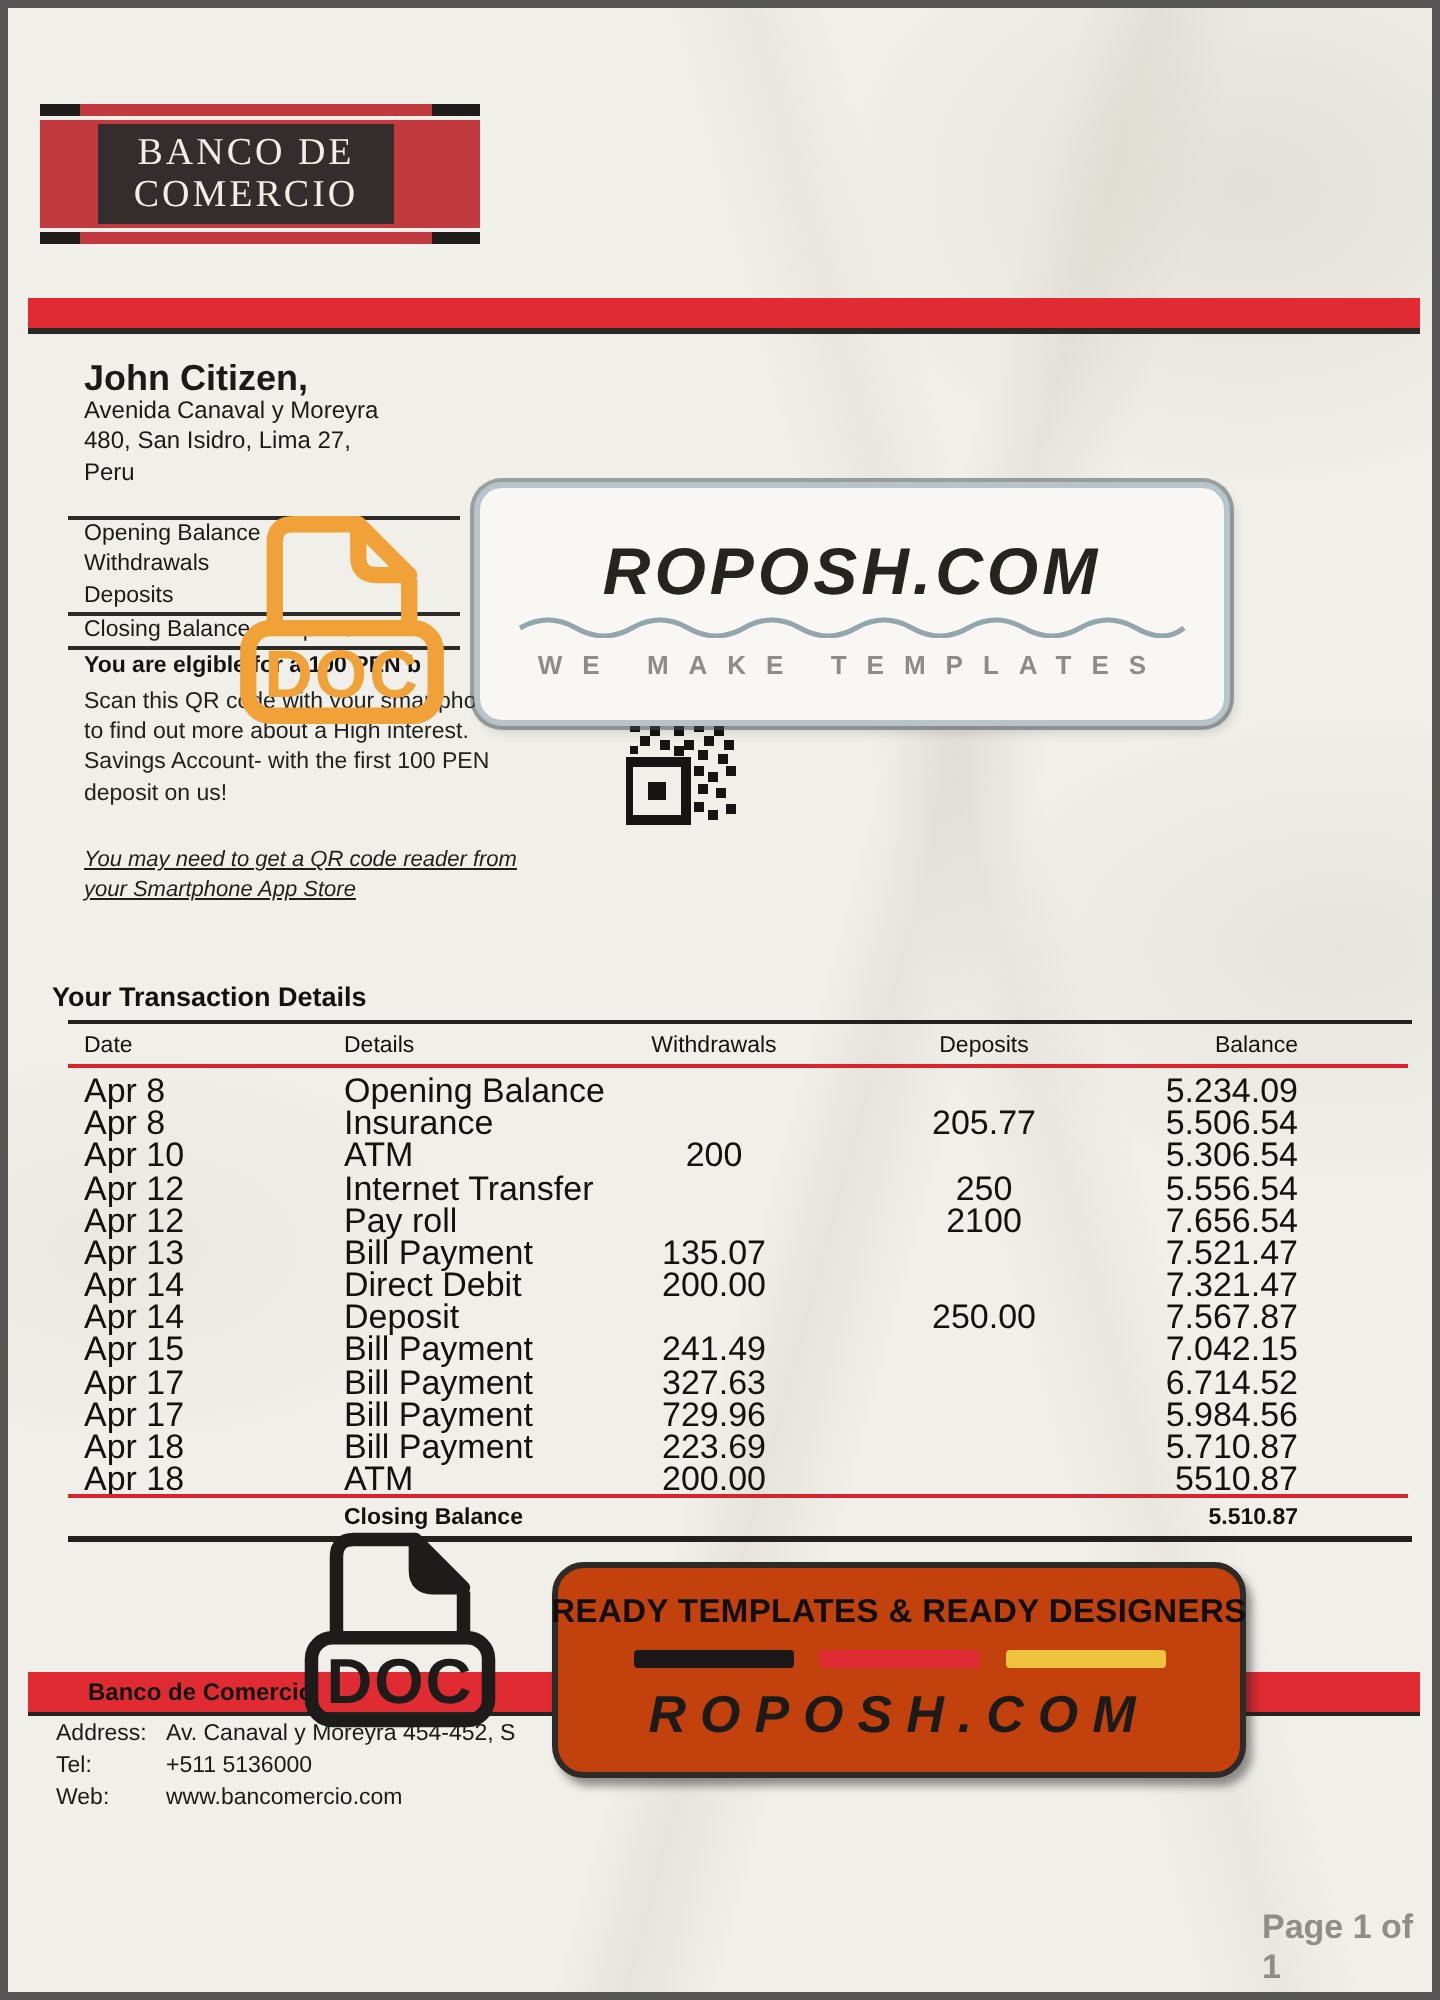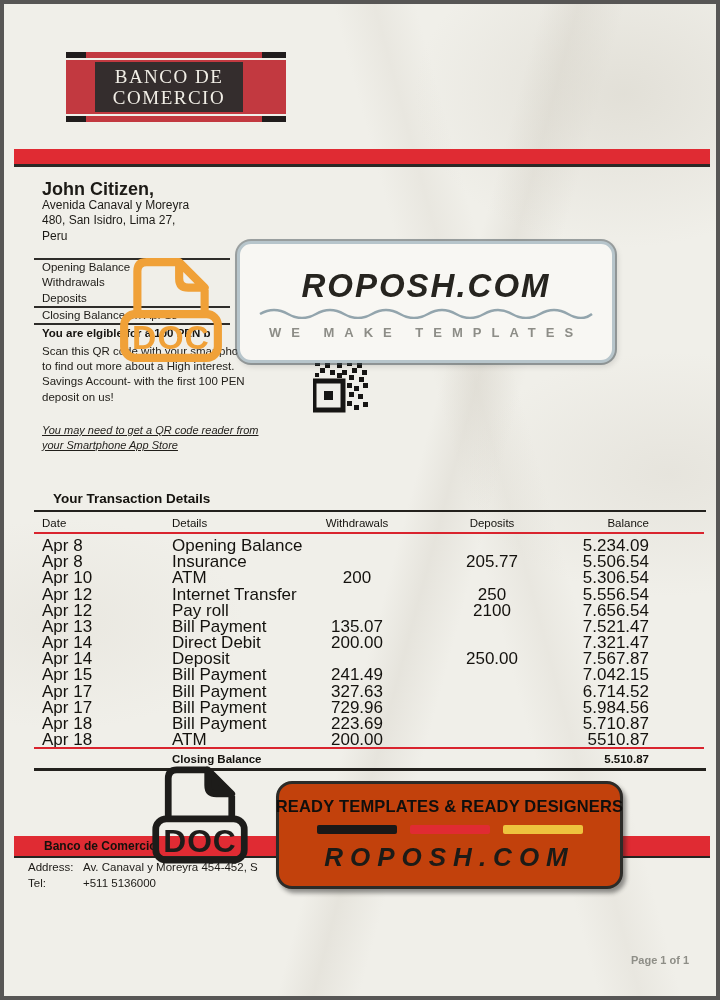--- a/index.html
+++ b/index.html
@@ -9,21 +9,21 @@
         background:#f0efe9;border:4px solid #575655;}
   .page::before{content:"";position:absolute;inset:0;z-index:1;pointer-events:none;background:
     radial-gradient(ellipse 300px 220px at 620px 90px, rgba(209,205,194,.45), transparent 70%),
     linear-gradient(105deg, transparent 520px, rgba(211,207,197,.35) 555px, transparent 600px),
     linear-gradient(255deg, transparent 290px, rgba(214,210,200,.28) 330px, transparent 370px),
     radial-gradient(ellipse 280px 170px at 665px 470px, rgba(212,208,198,.35), transparent 72%),
     radial-gradient(ellipse 240px 140px at 60px 620px, rgba(219,215,205,.3), transparent 75%);}
   .abs{position:absolute;}
 
   
-  .logo{left:16px;top:48px;width:220px;height:70px;z-index:5;margin-left:46px;}
+  .logo{left:16px;top:48px;width:220px;height:70px;z-index:5;}
   .logo-stripe{height:6px;background:linear-gradient(90deg,#201c1c 0 9%,#c23940 9% 89%,#201c1c 89%);}
   .logo-band{position:relative;height:54px;margin:2px 0;background:#c23940;}
   .logo-dark{position:absolute;left:29px;top:2px;width:148px;bottom:2px;background:#342d2d;
              display:flex;flex-direction:column;align-items:center;justify-content:center;}
   .logo-dark span{font-family:"Liberation Serif","DejaVu Serif",serif;font-size:19px;line-height:21px;
              letter-spacing:1.5px;color:#f1eee6;white-space:nowrap;}
 
   .red-bar-top{left:10px;width:696px;top:145px;height:15px;background:#e02b33;border-bottom:3px solid #2b2926;z-index:5;}
 
   
@@ -54,41 +54,41 @@
   .wm-bottom{left:272px;top:777px;width:347px;height:108px;z-index:30;box-sizing:border-box;
           background:#c2410c;border:3px solid #2c2b28;border-radius:16px;
           box-shadow:3px 4px 4px rgba(25,25,25,.45);
           display:flex;flex-direction:column;align-items:center;justify-content:center;}
   .wm-b-line1{font-size:16.5px;font-weight:800;color:#100f0d;letter-spacing:.2px;white-space:nowrap;}
   .wm-bars{display:flex;gap:13px;margin:9px 0 8px 0;}
   .wm-bar{width:80px;height:9px;border-radius:2px;}
   .wm-b-title{font-size:26px;font-weight:800;font-style:italic;letter-spacing:7px;color:#1c1b17;white-space:nowrap;}
 
   
-  .tx-title{left:49px;top:487px;z-index:5;font-weight:bold;font-size:13.5px;color:#14120e;}
+  .tx-title{left:22px;top:487px;z-index:5;font-weight:bold;font-size:13.5px;color:#14120e;}
   .line-black-1{left:30px;width:672px;top:506px;border-top:2.5px solid #23211d;z-index:5;}
   .line-red-1{left:30px;width:670px;top:528px;border-top:2.5px solid #d9242e;z-index:5;}
   .line-red-2{left:30px;width:670px;top:743px;border-top:2.5px solid #d9242e;z-index:5;}
   .line-black-2{left:30px;width:672px;top:764px;border-top:3px solid #23211d;z-index:5;}
   .tx-grid{display:grid;grid-template-columns:130px 115px 140px 130px 92px;padding-left:8px;align-items:center;}
   .tx-head{left:30px;top:510px;width:615px;height:17px;z-index:5;font-size:11.5px;color:#14120e;}
   .tx-rows{left:30px;top:532px;width:615px;z-index:5;}
   .tx-row{height:16.18px;font-size:17px;color:#14120e;}
   .cell{white-space:nowrap;}
   .c-wd,.c-dep{text-align:center;}
   .c-bal{text-align:right;}
   .tx-closing{left:30px;top:746px;width:615px;height:17px;z-index:5;font-size:11.5px;font-weight:bold;color:#14120e;}
 
   
   .red-bar-bottom{left:10px;width:696px;top:832px;height:20px;background:#e02b33;border-bottom:2.5px solid #262421;z-index:5;}
   .red-bar-bottom span{display:block;padding-left:30px;line-height:20px;font-size:12px;font-weight:bold;color:#14110c;}
   .contact{left:24px;top:855px;z-index:5;font-size:11.5px;color:#1c1a16;}
   .contact .crow{height:16.2px;line-height:16.2px;white-space:nowrap;}
   .contact .clabel{display:inline-block;width:55px;}
-  .page-num{left:627px;top:950px;z-index:5;font-size:11px;font-weight:bold;color:#8e8e87;}
+  .page-num{left:627px;top:950px;z-index:5;font-size:17px;font-weight:bold;color:#8e8e87;}
 
   .doc-orange{left:116px;top:252px;z-index:20;}
   .doc-black{left:140px;top:760px;z-index:20;}
 </style>
 </head>
 <body>
 
 <div class="page">
 
   <div class="abs logo">
@@ -291,20 +291,23 @@
   <div class="abs red-bar-bottom">
     <span>Banco de Comercio</span>
   </div>
   <div class="abs contact">
     <div class="crow">
       <span class="clabel">Address:</span><span>Av. Canaval y Moreyra 454-452, S</span>
     </div>
     <div class="crow">
       <span class="clabel">Tel:</span><span>+511 5136000</span>
     </div>
+    <div class="crow">
+      <span class="clabel">Web:</span><span>www.bancomercio.com</span>
+    </div>
   </div>
 
   <div class="abs doc-black">
     <svg width="112" height="102" viewBox="0 0 100 106">
       <g stroke="#1d1c1a" stroke-width="7" fill="none" stroke-linejoin="round">
         <path d="M58 6 H26 q-9 0 -9 9 V56 M83 33 V56"></path>
         <path d="M58 6 L83 31 H67 Q58 31 58 22 Z" fill="#1d1c1a"></path>
         <rect x="4" y="57" width="92" height="43" rx="11"></rect>
       </g>
       <text x="50" y="91" text-anchor="middle" font-family="Liberation Sans, DejaVu Sans, sans-serif" font-size="33" font-weight="700" letter-spacing="1" fill="#1d1c1a">DOC</text>

